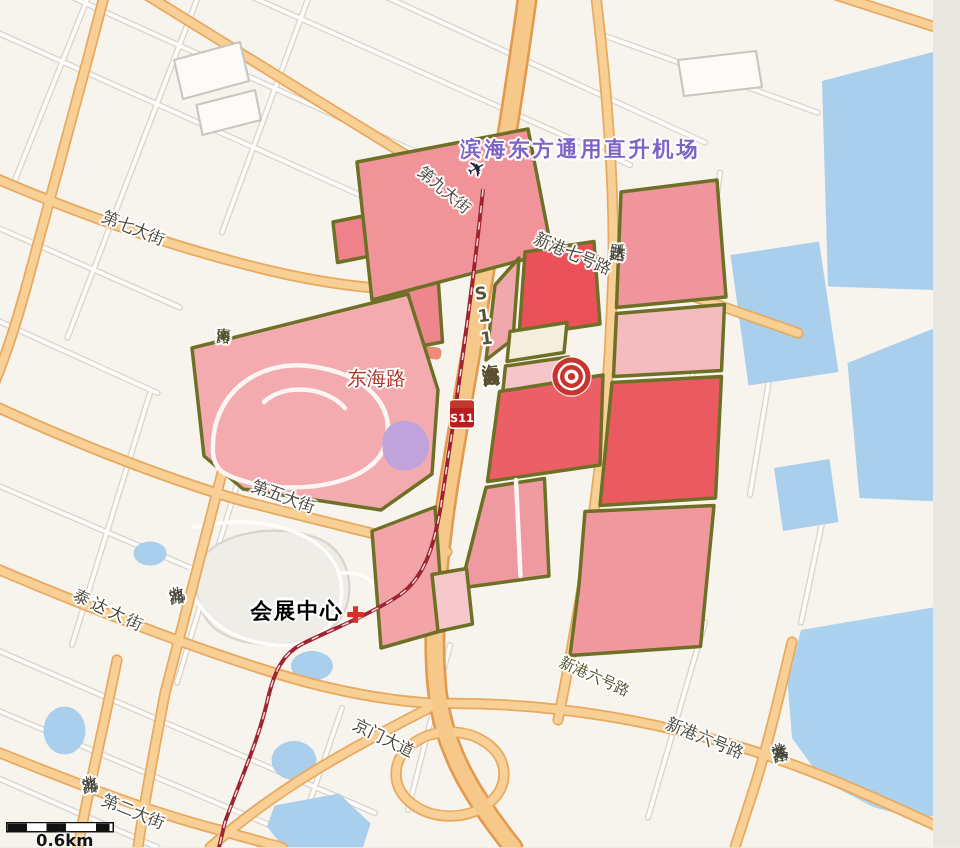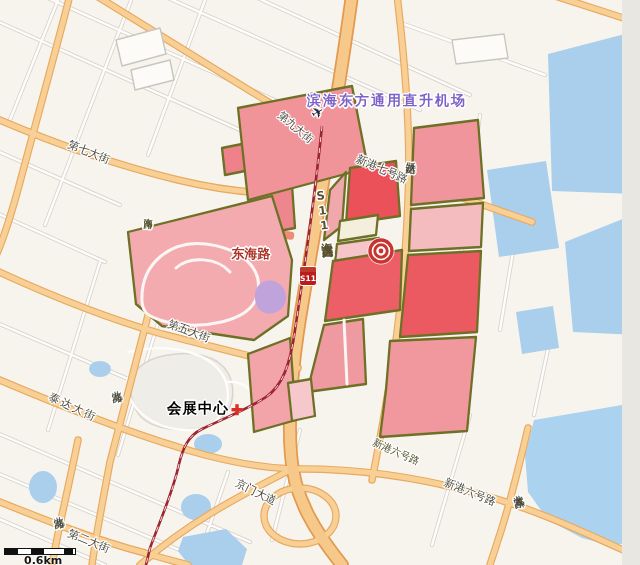--- a/index.html
+++ b/index.html
@@ -152,21 +152,21 @@
 
 <div class="lbl" style="left:387px;top:100px;transform:translate(-50%,-50%);font-size:14px;font-weight:bold;color:#7d62c8;letter-spacing:2px;">滨海东方通用直升机场</div>
 <div class="lbl" style="left:318px;top:113px;transform:translate(-50%,-50%) rotate(-28deg);font-size:15px;color:#23233a;">✈</div>
 
 <div class="lbl" style="left:296px;top:127px;transform:translate(-50%,-50%) rotate(40deg);font-size:10.5px;">第九大街</div>
 <div class="lbl" style="left:89px;top:152px;transform:translate(-50%,-50%) rotate(22deg);font-size:11px;">第七大街</div>
 <div class="lbl" style="left:382px;top:169px;transform:translate(-50%,-50%) rotate(23deg);font-size:11px;">新港七号路</div>
 <div class="lbl vert" style="left:412px;top:155px;transform:translate(-50%,-50%) rotate(4deg);font-size:10.5px;">跃进路</div>
 <div class="lbl vert" style="left:322px;top:213px;transform:translate(-50%,-50%) rotate(-7deg);font-size:11.5px;color:#5a5130;font-weight:bold;">S11海滨高速</div>
 <div class="lbl vert" style="left:149px;top:212px;transform:translate(-50%,-50%) rotate(3deg);font-size:9.5px;color:#4c4c26;">南海路</div>
-<div class="lbl" style="left:251px;top:253px;transform:translate(-50%,-50%);font-size:13px;font-weight:bold;color:#ab3326;">东海路</div>
+<div class="lbl" style="left:251px;top:253px;transform:translate(-50%,-50%);font-size:13px;font-weight:normal;color:#ab3326;">东海路</div>
 
 <div class="s11badge">
   <div class="band"></div>
   <span>S11</span>
 </div>
 
 <div class="lbl" style="left:189px;top:331px;transform:translate(-50%,-50%) rotate(20deg);font-size:11px;">第五大街</div>
 <div class="lbl vert" style="left:115px;top:384px;transform:translate(-50%,-50%) rotate(-10deg);font-size:10.5px;">北海路</div>
 <div class="lbl" style="left:73px;top:407px;transform:translate(-50%,-50%) rotate(25deg);font-size:11px;letter-spacing:2px;">泰达大街</div>
 <div class="lbl" style="left:198px;top:408px;transform:translate(-50%,-50%);font-size:14.5px;font-weight:bold;color:#000000;letter-spacing:1px;">会展中心</div>

